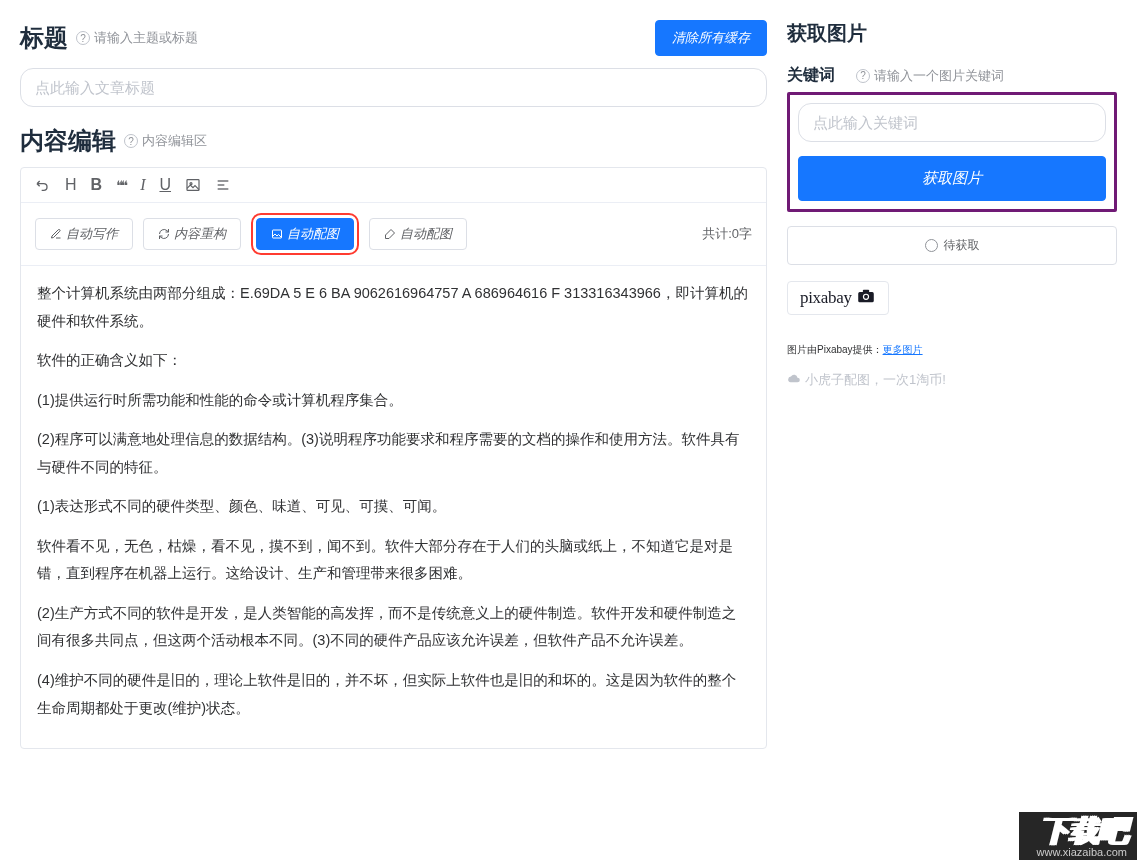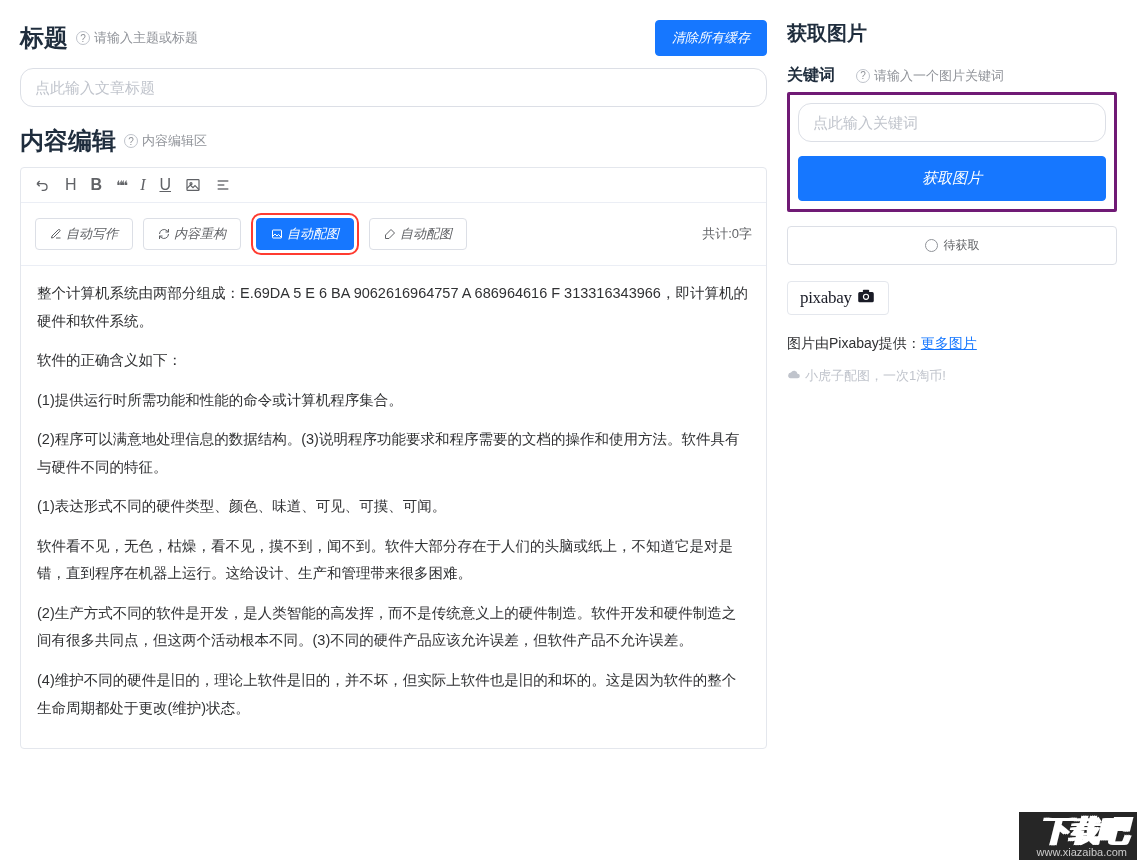--- a/index.html
+++ b/index.html
@@ -48,21 +48,21 @@
     .right-highlight-box { border: 3px solid #701a75; padding: 8px; border-radius: 2px; }
     .right-highlight-box .input-field { margin-bottom: 14px; }
     
     .status-btn { width: 100%; margin-top: 14px; padding: 10px; border: 1px solid #dcdfe6; border-radius: 4px; background: #fff; color: #606266; cursor: pointer; display: flex; align-items: center; justify-content: center; gap: 6px; font-size: 12px; }
     .spinner { display: inline-block; width: 13px; height: 13px; border: 1.5px solid #909399; border-radius: 50%; position: relative; }
     
     .pixabay-badge { display: inline-flex; align-items: center; margin-top: 16px; border: 1px solid #e4e7ed; border-radius: 4px; padding: 6px 12px; background: #fff; }
     .pixabay-text { font-family: Georgia, serif; font-size: 17px; font-weight: 400; letter-spacing: -0.3px; color: #191b26; }
     .pixabay-cam { margin-left: 4px; font-size: 16px; }
     
-    .credit-line { margin-top: 20px; font-size: 14px; color: #303133; }
+    .credit-line { margin-top: 28px; font-size: 10px; color: #303133; }
     .credit-line a { color: #1677ff; text-decoration: underline; }
     
     .footer-note { margin-top: 14px; font-size: 13px; color: #c0c4cc; display: flex; align-items: center; gap: 4px; }
     
     .watermark { position: fixed; bottom: 0; right: 0; background: rgba(0,0,0,0.85); color: #fff; padding: 4px 10px 2px 18px; display: flex; flex-direction: column; align-items: flex-end; }
     .watermark-big { font-size: 30px; font-weight: 900; font-style: italic; letter-spacing: -1px; line-height: 1; text-shadow: 2px 0 0 #fff, -2px 0 0 #fff; }
     .watermark-url { font-size: 11px; color: #ccc; }
     
     .icon-svg { width: 16px; height: 16px; }
   </style>

